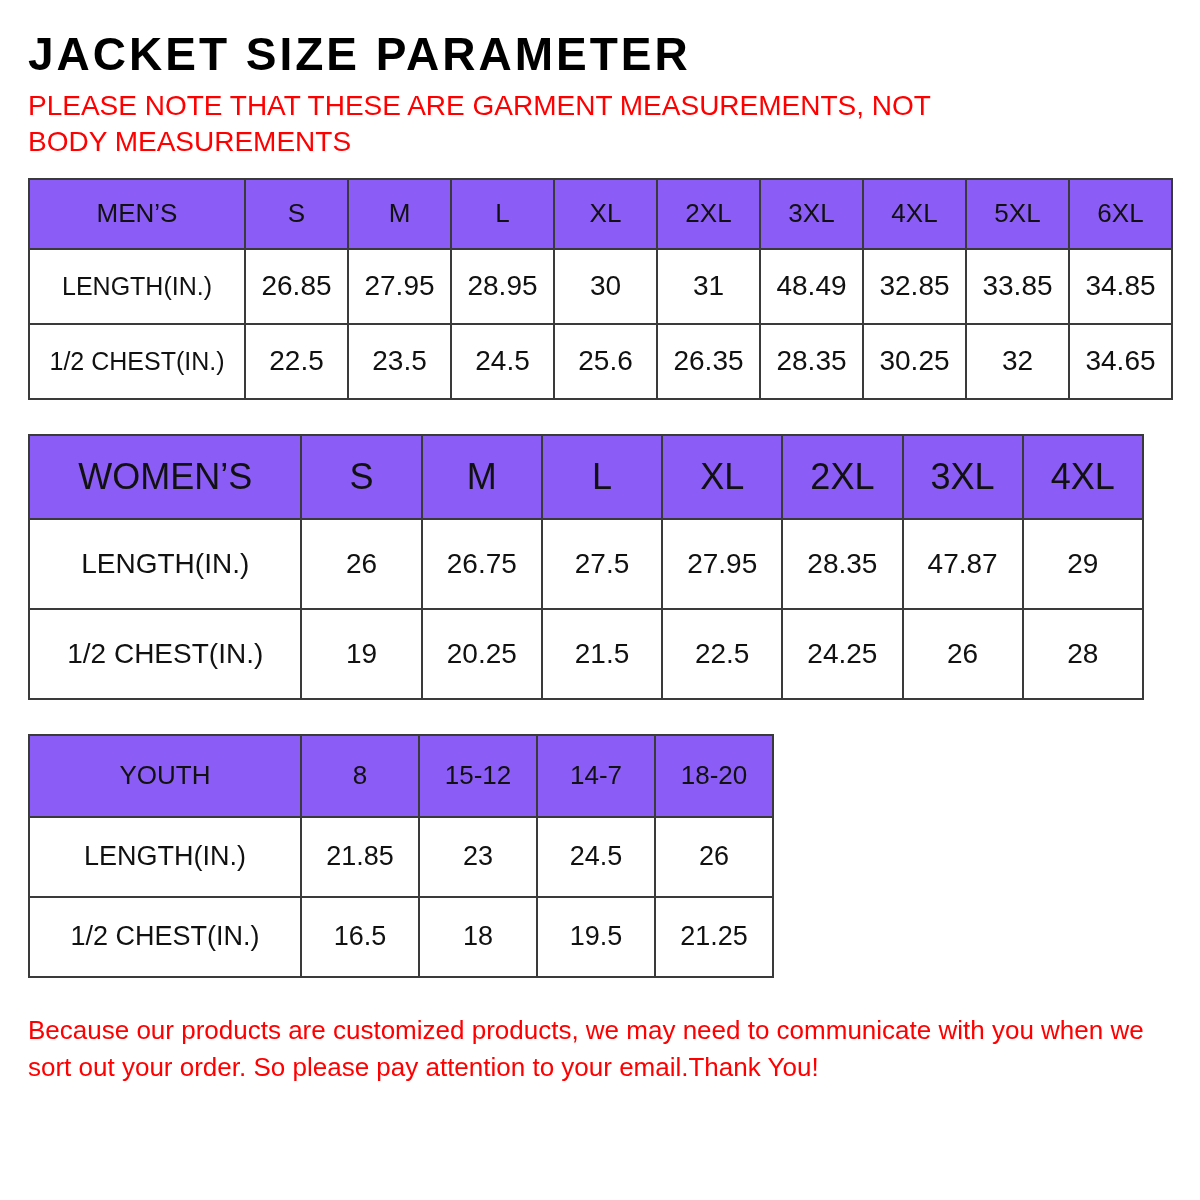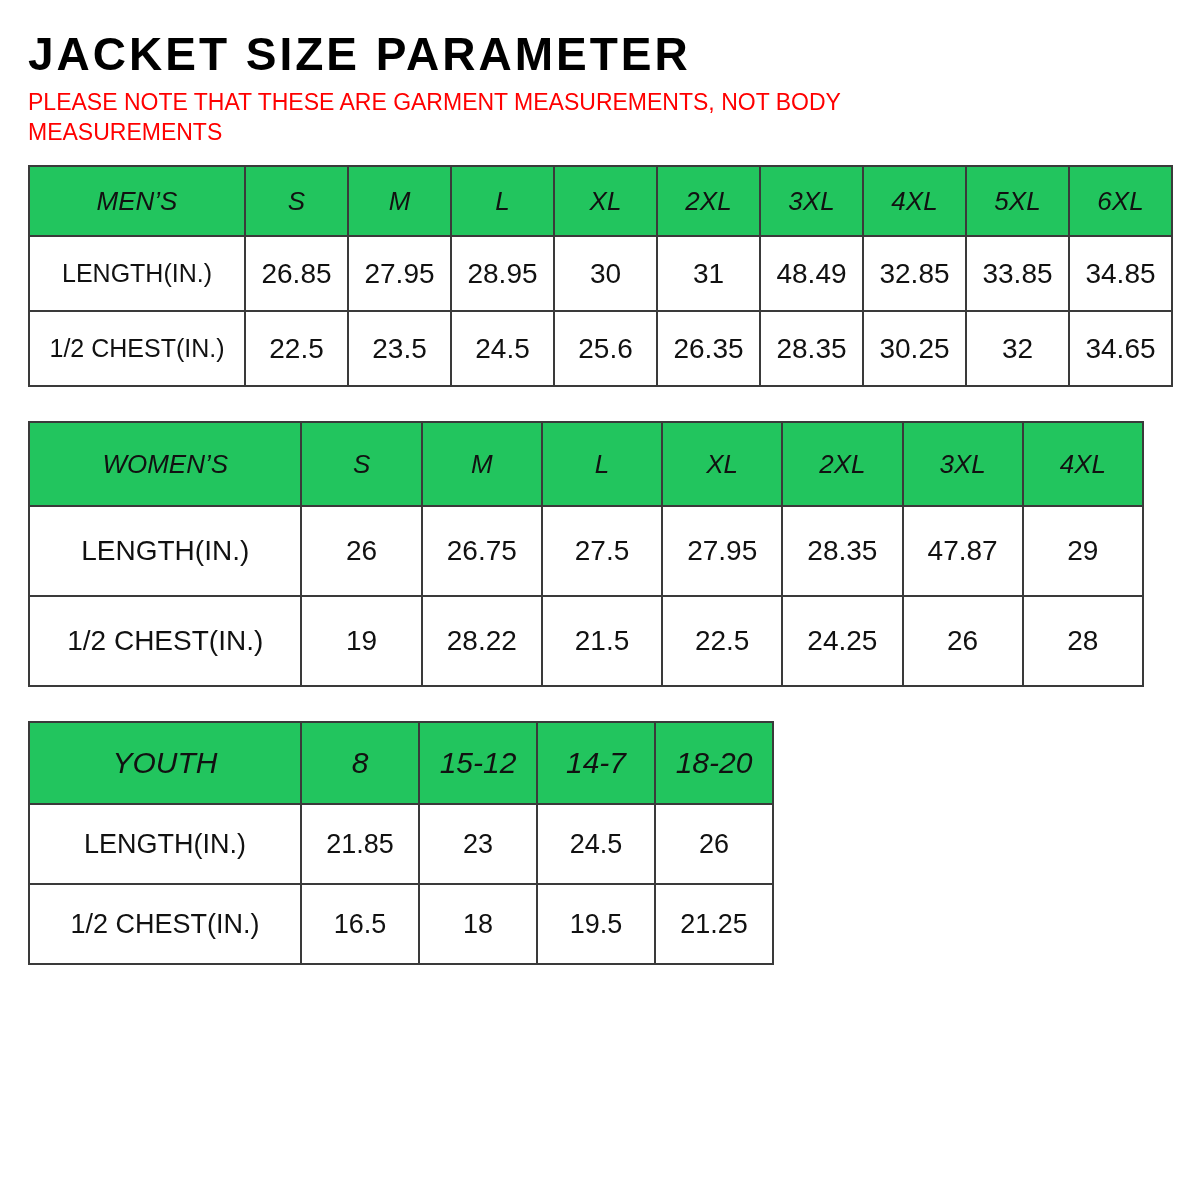--- a/index.html
+++ b/index.html
@@ -24,63 +24,62 @@
   .title {
     font-size: 46px;
     font-weight: bold;
     letter-spacing: 3px;
     color: #000000;
     margin: 6px 0 10px 0;
     line-height: 1.05;
   }
   .note {
     color: #ff0000;
-    font-size: 23px;
+    font-size: 28px;
     line-height: 1.28;
     margin: 0 0 18px 0;
     max-width: 960px;
   }
   table.size-table {
     border-collapse: collapse;
     table-layout: fixed;
     margin-bottom: 34px;
     background: #ffffff;
   }
   table.size-table td, table.size-table th {
     border: 2px solid #3a3a3a;
     text-align: center;
     vertical-align: middle;
     font-weight: normal;
     color: #111111;
     padding: 0;
   }
   thead th {
-    background: #22c55e;
+    background: #8b5cf6;
     color: #ffffff;
-    font-style: italic;
   }
   
   #mens-table { width: 1144px; }
   #mens-table thead th { height: 68px; font-size: 26px; }
   #mens-table thead th.label-col { font-size: 26px; }
   #mens-table tbody td { height: 73px; font-size: 28px; }
   #mens-table tbody td.row-label { font-size: 25px; }
   #mens-table col.c-label { width: 216px; }
   #mens-table col.c-size { width: 103px; }
 
   
   #womens-table { width: 1116px; }
-  #womens-table thead th { height: 82px; font-size: 26px; }
+  #womens-table thead th { height: 82px; font-size: 36px; }
   #womens-table tbody td { height: 88px; font-size: 28px; }
   #womens-table col.c-label { width: 272px; }
   #womens-table col.c-size { width: 120px; }
 
   
   #youth-table { width: 744px; }
-  #youth-table thead th { height: 80px; font-size: 30px; }
+  #youth-table thead th { height: 80px; font-size: 26px; }
   #youth-table tbody td { height: 78px; font-size: 27px; }
   #youth-table col.c-label { width: 272px; }
   #youth-table col.c-size { width: 118px; }
 
   .footer-note {
     color: #ff0000;
     font-size: 26px;
     line-height: 1.42;
     margin: 6px 0 16px 0;
     max-width: 1140px;
@@ -184,21 +183,21 @@
         <td>26.75</td>
         <td>27.5</td>
         <td>27.95</td>
         <td>28.35</td>
         <td>47.87</td>
         <td>29</td>
       </tr>
       <tr>
         <td class="row-label">1/2 CHEST(IN.)</td>
         <td>19</td>
-        <td>28.22</td>
+        <td>20.25</td>
         <td>21.5</td>
         <td>22.5</td>
         <td>24.25</td>
         <td>26</td>
         <td>28</td>
       </tr>
     </tbody>
   </table>
 
   <table class="size-table" id="youth-table">
@@ -229,14 +228,15 @@
       <tr>
         <td class="row-label">1/2 CHEST(IN.)</td>
         <td>16.5</td>
         <td>18</td>
         <td>19.5</td>
         <td>21.25</td>
       </tr>
     </tbody>
   </table>
 
+  <p class="footer-note">Because our products are customized products, we may need to communicate with you when we sort out your order. So please pay attention to your email.Thank You!</p>
 
 </div>
 
 </body></html>

